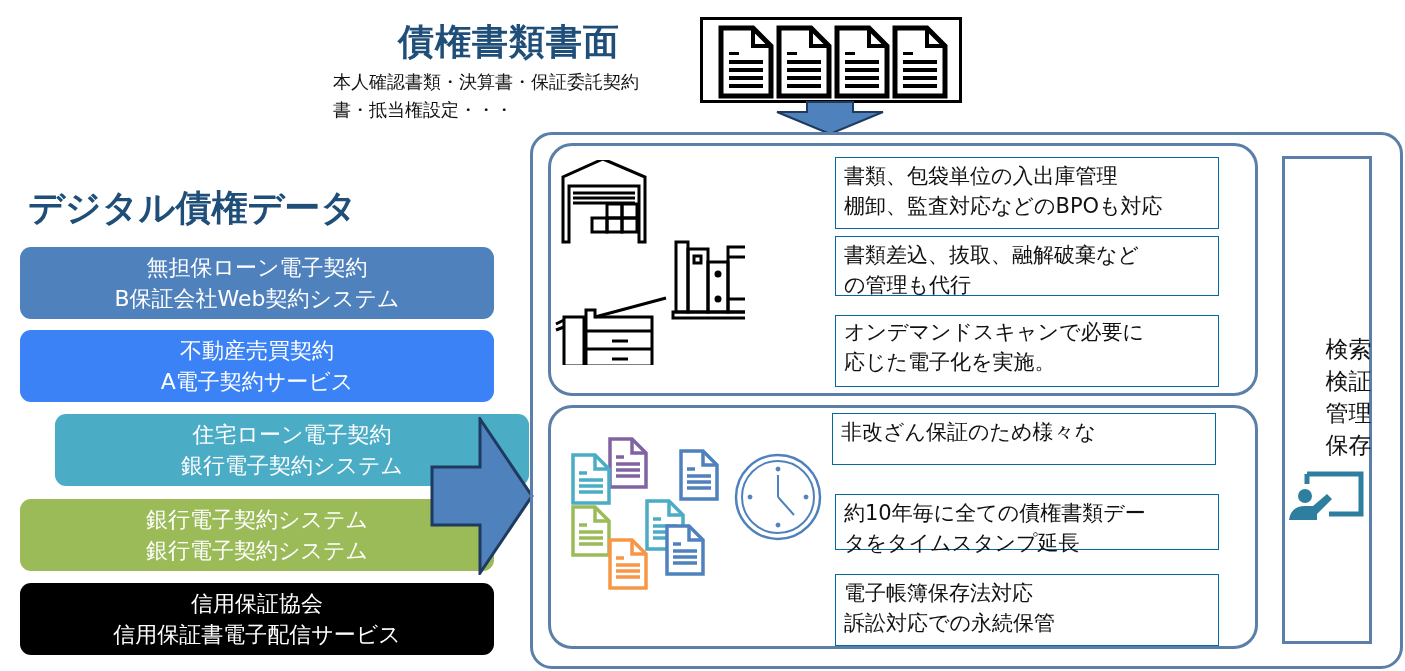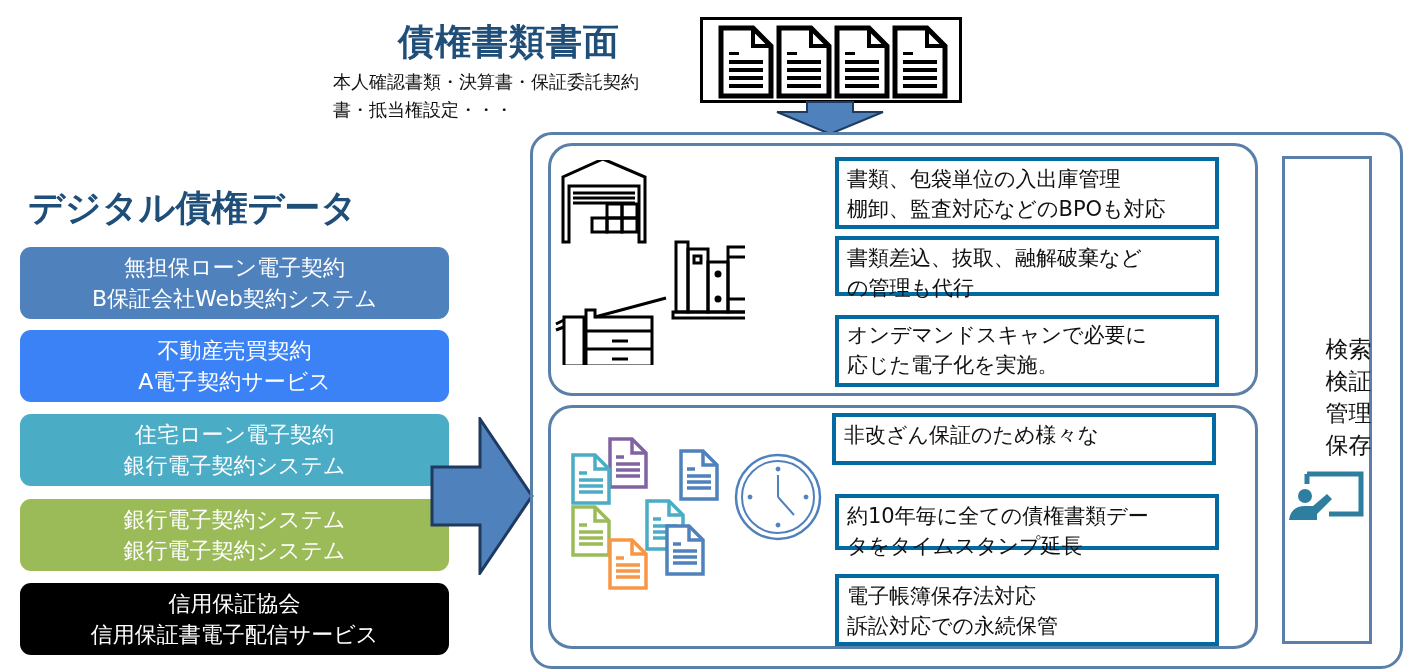--- a/index.html
+++ b/index.html
@@ -22,21 +22,21 @@
   #docs-frame {
     left: 700px; top: 17px; width: 262px; height: 86px; border: 3px solid #000; background: #fff;
   }
   #down-arrow { left: 775px; top: 101px; width: 110px; height: 34px; }
 
   
   #digital-title {
     left: 28px; top: 184px; font-size: 36px; font-weight: bold; color: #1f4e79; white-space: nowrap; font-family: Liberation Mono, monospace;
   }
   .src-box {
-    position: absolute; left: 20px; width: 429px; height: 72px; border-radius: 11px;
+    position: absolute; left: 20px; width: 474px; height: 72px; border-radius: 11px;
     color: #fff; font-size: 22px; line-height: 31px; text-align: center;
     display: flex; flex-direction: column; justify-content: center; cursor: pointer;
   }
   .src-box span { display: block; white-space: nowrap; }
 
   #right-arrow { left: 430px; top: 417px; width: 105px; height: 158px; }
 
   
   #main-frame {
     left: 530px; top: 132px; width: 873px; height: 537px;
@@ -44,21 +44,21 @@
   }
   .panel {
     position: absolute; left: 548px; width: 710px;
     border: 3px solid #5a7fa8; border-radius: 24px;
   }
   #panel-physical { top: 143px; height: 253px; }
   #panel-digital { top: 405px; height: 244px; }
 
   .feat-box {
     position: absolute; left: 835px; width: 384px;
-    border: 4px solid #0369a1; background: #fff;
+    border: 1px solid #0369a1; background: #fff;
     font-size: 21px; line-height: 30px; padding: 3px 8px; color: #111;
   }
   .feat-box span { display: block; white-space: nowrap; }
 
   #side-box {
     left: 1282px; top: 156px; width: 90px; height: 488px; border: 3px solid #5a7fa8;
   }
   #side-text {
     left: 1282px; top: 333px; width: 90px; text-align: center;
     font-size: 23px; line-height: 32px; color: #111;
@@ -125,21 +125,21 @@
 <div class="abs" id="digital-title">デジタル債権データ</div>
 
 <div class="src-box" style="top:247px;background:#4f81bd;">
   <span>無担保ローン電子契約</span>
   <span>B保証会社Web契約システム</span>
 </div>
 <div class="src-box" style="top:330px;background:#3b82f6;">
   <span>不動産売買契約</span>
   <span>A電子契約サービス</span>
 </div>
-<div class="src-box" style="top:414px;background:#4bacc6;">
+<div class="src-box" style="top:414px;background:#4bacc6;margin-left:35px;">
   <span>住宅ローン電子契約</span>
   <span>銀行電子契約システム</span>
 </div>
 <div class="src-box" style="top:499px;background:#9bbb59;">
   <span>銀行電子契約システム</span>
   <span>銀行電子契約システム</span>
 </div>
 <div class="src-box" style="top:583px;background:#000000;">
   <span>信用保証協会</span>
   <span>信用保証書電子配信サービス</span>

